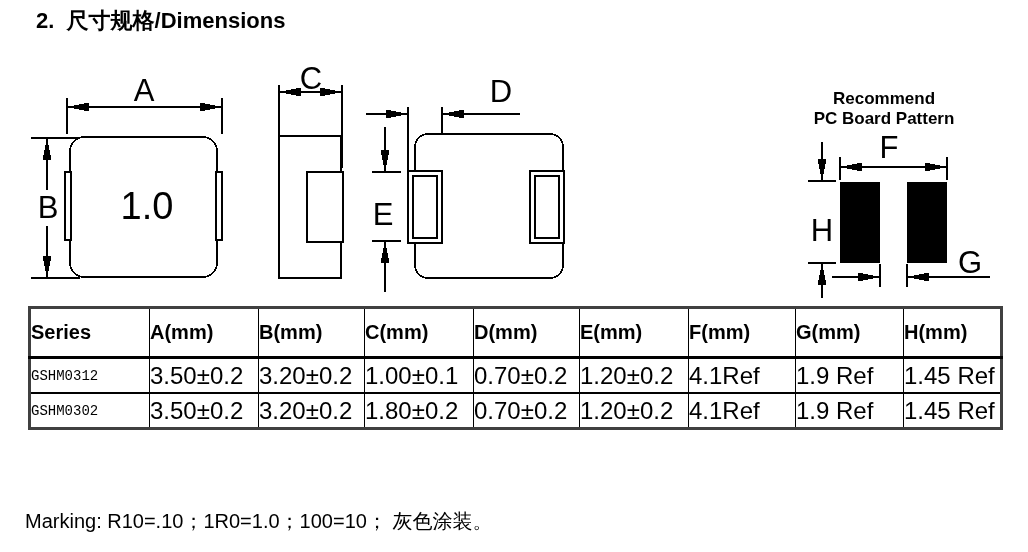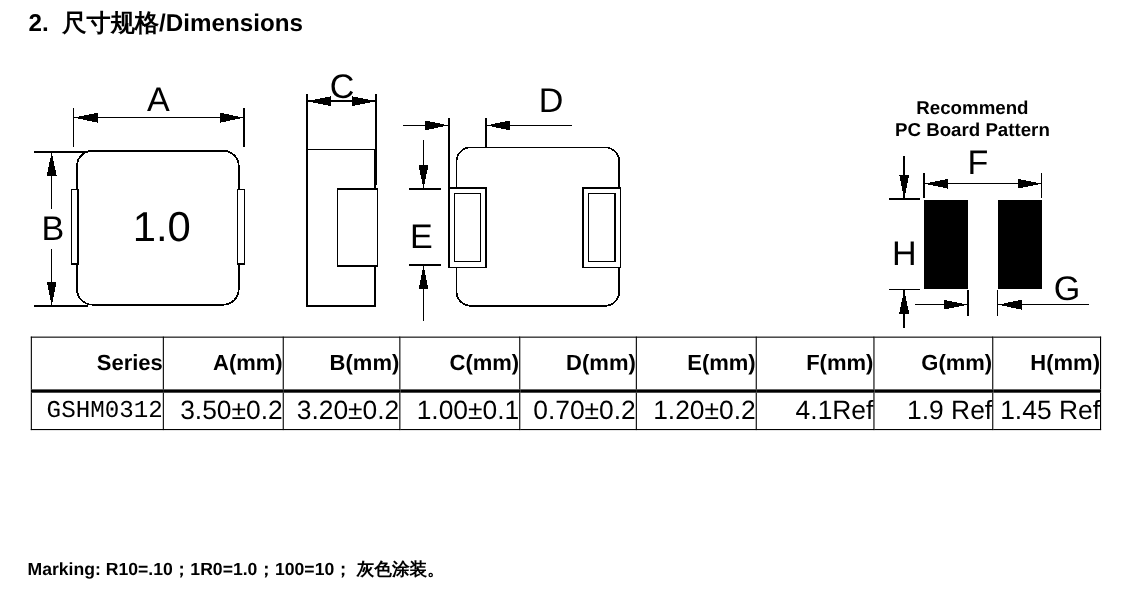--- a/index.html
+++ b/index.html
@@ -2,51 +2,51 @@
 <html><head>
 <meta charset="utf-8">
 <style>
   html,body{margin:0;padding:0;}
   body{
     width:1028px;height:552px;background:#ffffff;
     font-family:"Liberation Sans",sans-serif;color:#000;
     position:relative;overflow:hidden;
   }
   .page-title{
-    position:absolute;left:26px;top:6px;
+    position:absolute;left:36px;top:6px;
     font-size:22px;font-weight:bold;white-space:pre;
   }
   svg.drawings{position:absolute;left:0;top:0;}
   svg.drawings text{font-family:"Liberation Sans",sans-serif;fill:#000;}
   .dim-letter{font-size:31px;}
   .part-marking{font-size:38px;}
   .pcb-title{font-size:17px;font-weight:bold;}
 
   table.dim-table{
     position:absolute;left:28px;top:306px;width:972px;
     border-collapse:collapse;table-layout:fixed;
-    text-align:right;border:1px solid #404040;
+    text-align:left;border:3px solid #404040;
   }
   table.dim-table th{
     font-size:20px;font-weight:bold;height:47px;
     border:1.5px solid #000;border-bottom:3px solid #000;
     padding:0;
   }
   table.dim-table td{
     font-size:24px;font-weight:normal;height:33px;
     border:1.5px solid #000;border-top:2.5px solid #000;
     padding:0;
   }
   table.dim-table td.series-cell{
     font-family:"Liberation Mono","DejaVu Sans Mono",monospace;
-    font-size:22px;letter-spacing:0px;margin-top:28px;
+    font-size:14px;letter-spacing:0px;margin-top:28px;
   }
   .marking-note{
     position:absolute;left:25px;top:508px;
-    font-size:16px;font-weight:bold;white-space:pre;
+    font-size:20px;font-weight:normal;white-space:pre;
   }
 </style>
 </head>
 <body>
 
 <div class="page-title">2.  尺寸规格/Dimensions</div>
 
 <svg class="drawings" width="1028" height="305" viewBox="0 0 1028 305" stroke-linecap="butt" shape-rendering="crispEdges">
 
   <g stroke="#000" fill="none">
@@ -173,16 +173,27 @@
       <td class="series-cell">GSHM0312</td>
       <td>3.50±0.2</td>
       <td>3.20±0.2</td>
       <td>1.00±0.1</td>
       <td>0.70±0.2</td>
       <td>1.20±0.2</td>
       <td>4.1Ref</td>
       <td>1.9 Ref</td>
       <td>1.45 Ref</td>
     </tr>
+    <tr>
+      <td class="series-cell">GSHM0302</td>
+      <td>3.50±0.2</td>
+      <td>3.20±0.2</td>
+      <td>1.80±0.2</td>
+      <td>0.70±0.2</td>
+      <td>1.20±0.2</td>
+      <td>4.1Ref</td>
+      <td>1.9 Ref</td>
+      <td>1.45 Ref</td>
+    </tr>
   </tbody>
 </table>
 
 <div class="marking-note">Marking: R10=.10；1R0=1.0；100=10； 灰色涂装。</div>
 
 </body></html>

